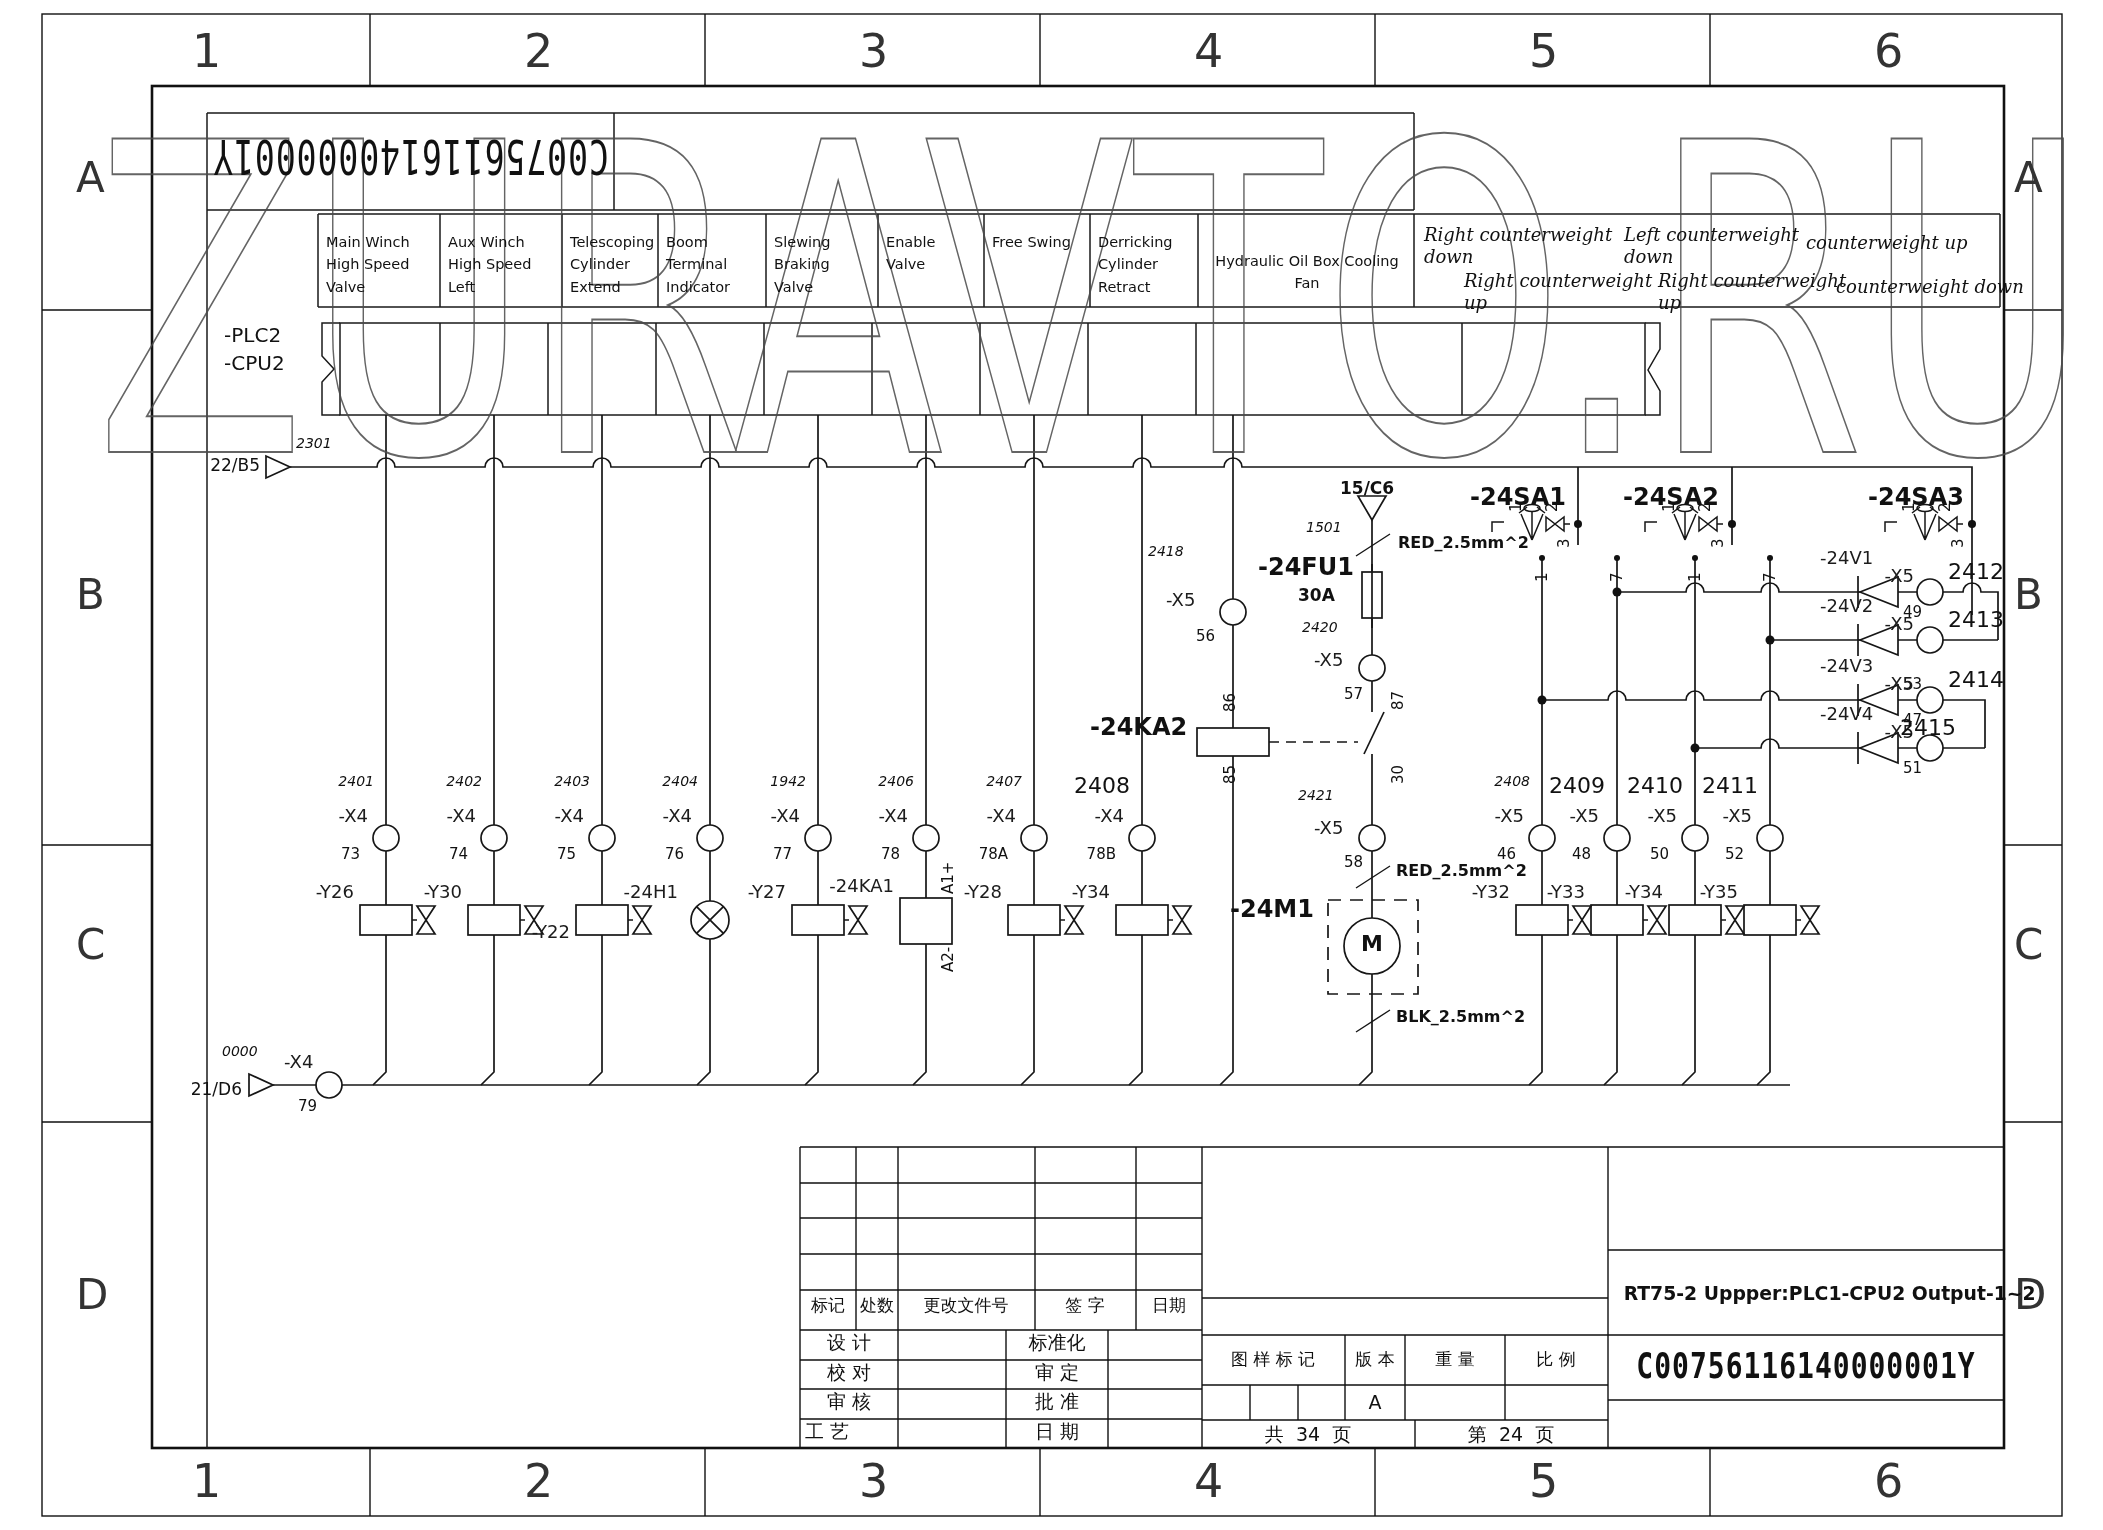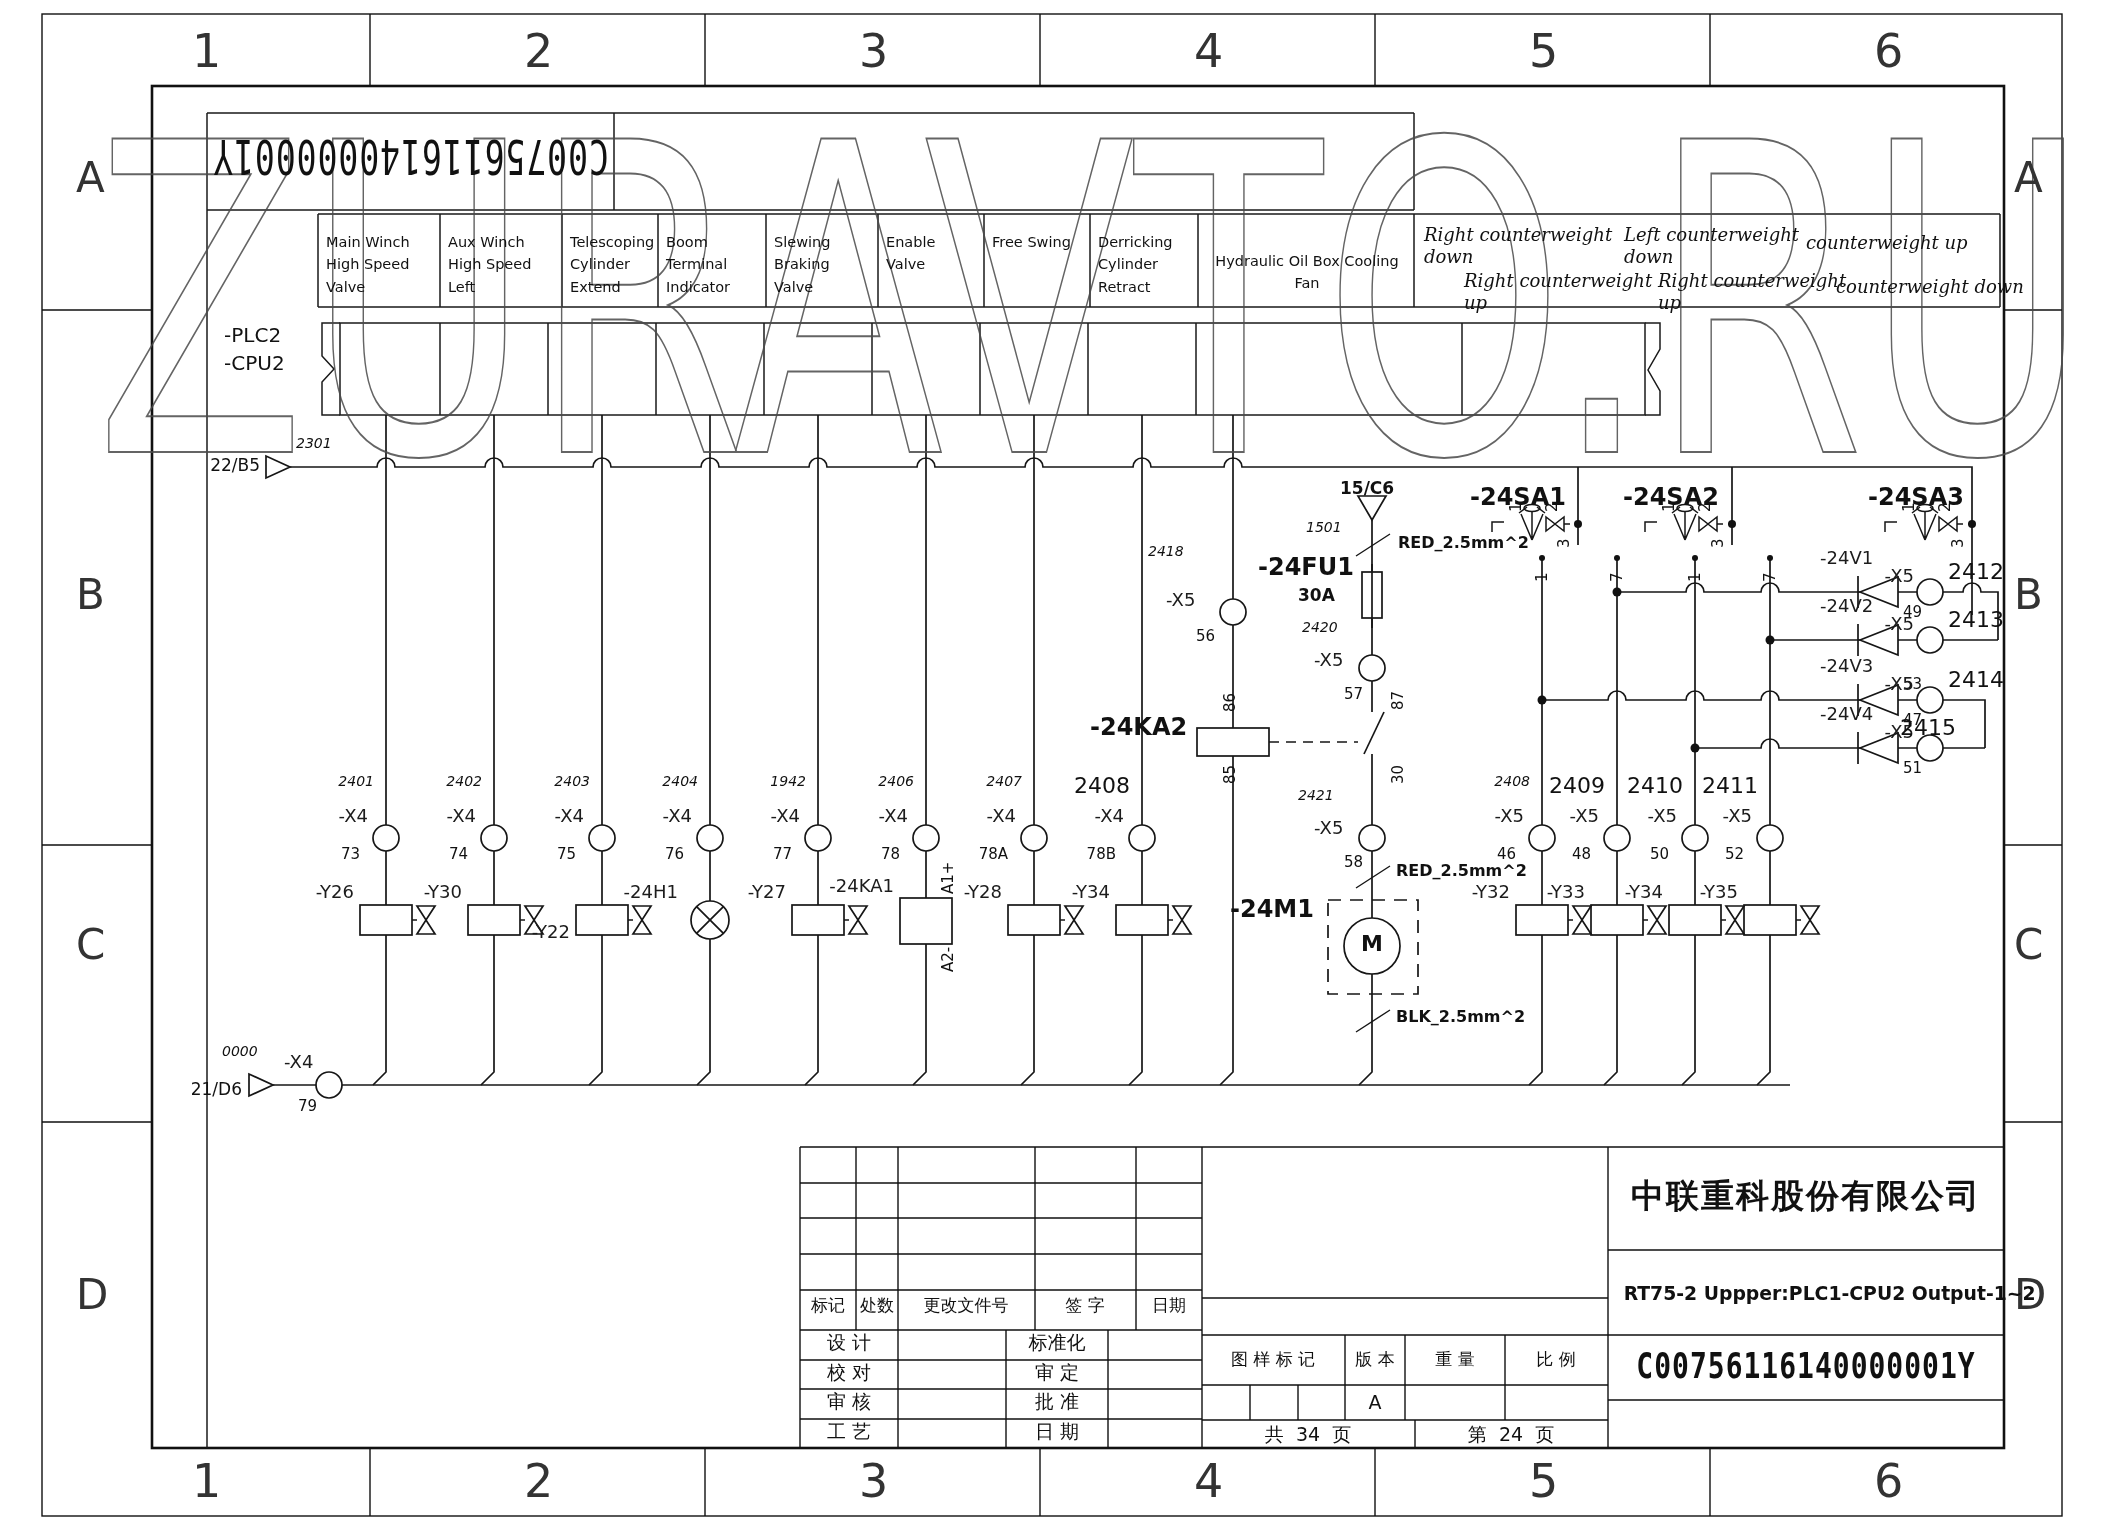--- a/index.html
+++ b/index.html
@@ -386,35 +386,34 @@
       <div class="t s15" style="left: 1344px; top: 686px;">57</div>
       <div class="t rot" style="left: 1390px; top: 710px;">87</div>
       <div class="t rot" style="left: 1390px; top: 784px;">30</div>
       <div class="t s22i" style="left: 1298px; top: 788px;">2421</div>
       <div class="t s18" style="left: 1314px; top: 818px;">-X5</div>
       <div class="t s15" style="left: 1344px; top: 854px;">58</div>
       <div class="t spec" style="left: 1396px; top: 862px;">RED_2.5mm^2</div>
       <div class="t s19b" style="left: 1230px; top: 896px;">-24M1</div>
       <div class="t spec" style="left: 1396px; top: 1008px;">BLK_2.5mm^2</div>
       <div class="t s22b c" style="left: 1360px; top: 932px; width: 24px;">M</div>
-      <div class="t co c" style="left: 1612px; top: 1178px; width: 388px;">中联重科股份有限公司</div>
       <div class="t ti c" style="left: 1612px; top: 1282px; width: 388px;">RT75-2 Uppper:PLC1-CPU2 Output-1~2</div>
       <div class="t dn c" style="left: 1612px; top: 1352px; width: 388px;">C00756116140000001Y</div>
       <div class="t tb c" style="left: 800px; top: 1296px; width: 56px;">标记</div>
       <div class="t tb c" style="left: 849px; top: 1296px; width: 56px;">处数</div>
       <div class="t tb c" style="left: 906px; top: 1296px; width: 120px;">更改文件号</div>
       <div class="t tb c" style="left: 1050px; top: 1296px; width: 70px;">签 字</div>
       <div class="t tb c" style="left: 1141px; top: 1296px; width: 56px;">日期</div>
       <div class="t tb2 c" style="left: 801px; top: 1332px; width: 96px;">设 计</div>
       <div class="t tb2 c" style="left: 1008px; top: 1332px; width: 98px;">标准化</div>
       <div class="t tb2 c" style="left: 801px; top: 1361.5px; width: 96px;">校 对</div>
       <div class="t tb2 c" style="left: 1008px; top: 1361.5px; width: 98px;">审 定</div>
       <div class="t tb2 c" style="left: 801px; top: 1391px; width: 96px;">审 核</div>
       <div class="t tb2 c" style="left: 1008px; top: 1391px; width: 98px;">批 准</div>
-      <div class="t tb2 c" style="left: 801px; top: 1420.5px; width: 96px; text-align: center;">工 艺</div>
+      <div class="t tb2 c" style="left: 779px; top: 1420.5px; width: 96px; text-align: center;">工 艺</div>
       <div class="t tb2 c" style="left: 1008px; top: 1420.5px; width: 98px;">日 期</div>
       <div class="t tb c" style="left: 1203px; top: 1350px; width: 140px;">图 样 标 记</div>
       <div class="t tb c" style="left: 1346px; top: 1350px; width: 58px;">版 本</div>
       <div class="t tb c" style="left: 1407px; top: 1350px; width: 96px;">重 量</div>
       <div class="t tb c" style="left: 1506px; top: 1350px; width: 100px;">比 例</div>
       <div class="t tb2 c" style="left: 1346px; top: 1392px; width: 58px;">A</div>
       <div class="t tb2 c" style="left: 1208px; top: 1424px; width: 200px;">共  34  页</div>
       <div class="t tb2 c" style="left: 1420px; top: 1424px; width: 182px;">第  24  页</div>
     </div>
 </div>

